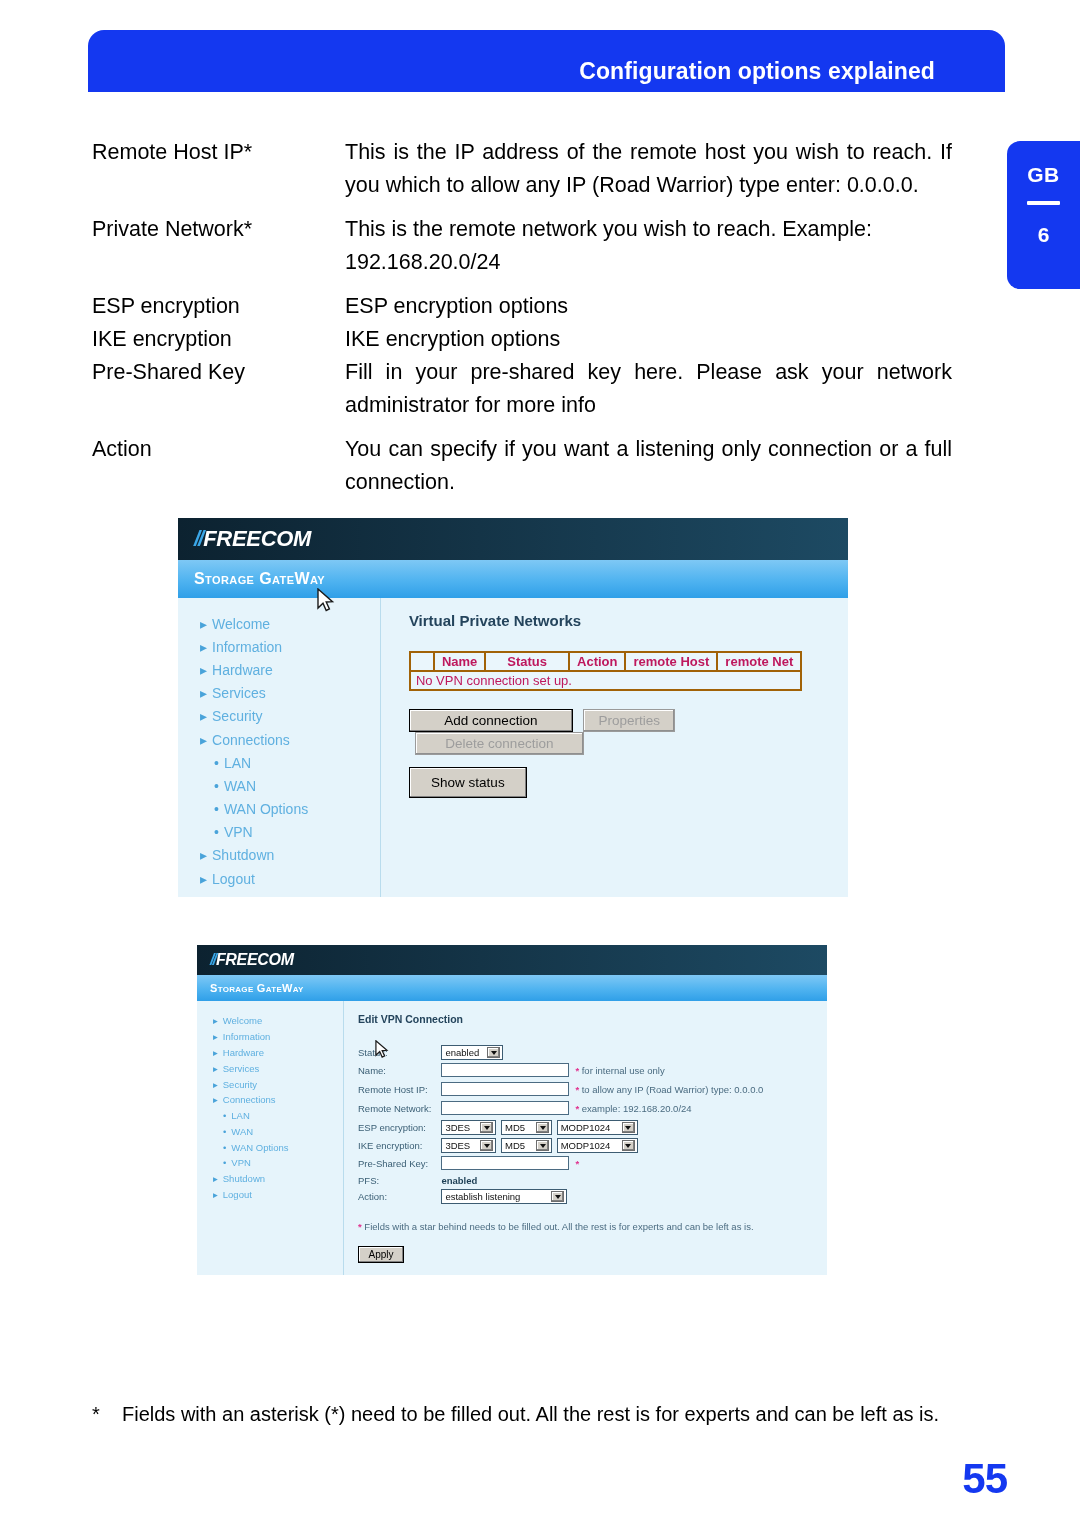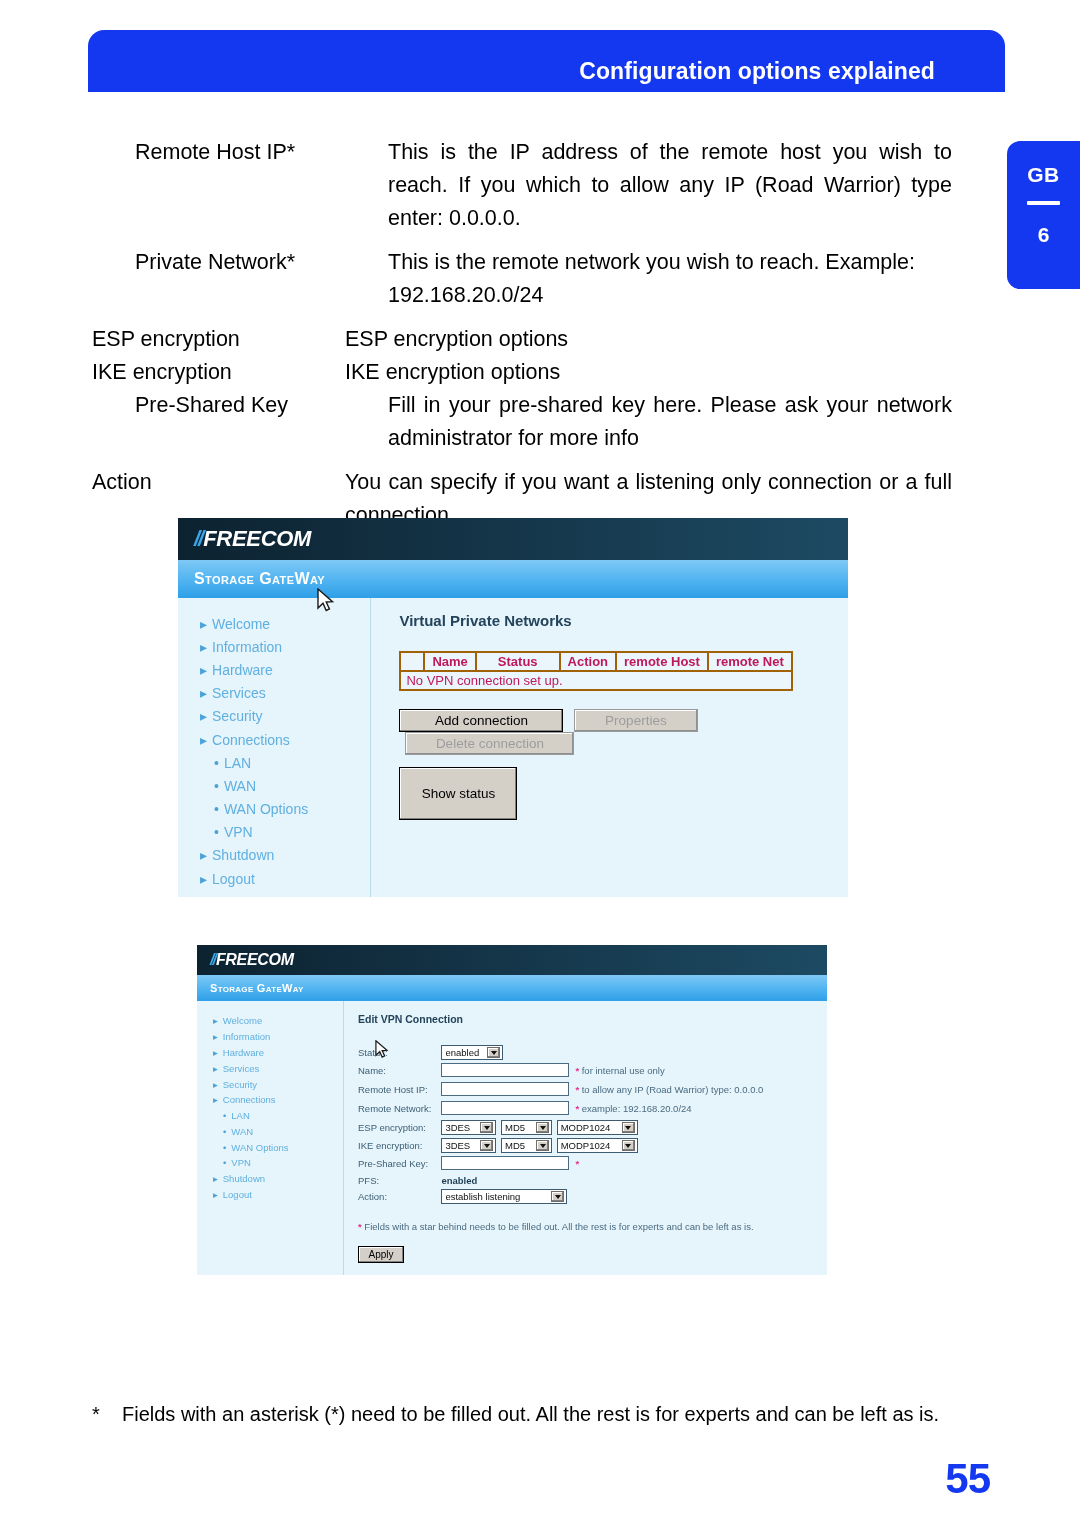--- a/index.html
+++ b/index.html
@@ -81,21 +81,21 @@
   }
   .def-desc {
     flex: 1 1 auto;
     font-size: 21.5px;
     color: #000;
     line-height: 33px;
     text-align: justify;
     text-justify: inter-word;
   }
   .def-desc.nojust { text-align: left; }
-  .gap-after { margin-bottom: 11px; margin-left: 43px; }
+  .gap-after { margin-bottom: 11px; }
 
   
   .shot {
     position: absolute;
     background: #e6f4fb;
     box-sizing: border-box;
   }
   .shot-topbar {
     background: linear-gradient(to right, #0c2230 0%, #143447 45%, #1d4a63 100%);
     position: relative;
@@ -219,21 +219,21 @@
     left: 92px; top: 1400px;
     width: 880px;
     font-size: 20px;
     line-height: 29px;
     color: #000;
     display: flex;
   }
   #footnote .fn-star { width: 30px; flex: 0 0 30px; }
   #pagenum {
     position: absolute;
-    right: 90px; top: 1455px;
+    right: 73px; top: 1455px;
     font-size: 42px;
     font-weight: bold;
     color: #1438f0;
     letter-spacing: -1px;
   }
 </style>
 </head>
 <body>
 
 <div id="header-bar">
@@ -315,25 +315,25 @@
           <th style="padding:1px 7px;">remote Net</th>
         </tr>
         <tr>
           <td class="norows" colspan="6" style="padding:1px 5px;">No VPN connection set up.</td>
         </tr>
       </tbody>
         </table>
 
       <div style="margin-top:18px;">
         <span class="btn" style="width:164px; padding:3px 0; font-size:13.5px;">Add connection</span>
-        <span class="btn disabled" style="width:124px; padding:3px 0; font-size:13.5px; margin-left:6px;">Properties</span>
+        <span class="btn disabled" style="width:92px; padding:3px 0; font-size:13.5px; margin-left:6px;">Properties</span>
         <span class="btn disabled" style="width:169px; padding:3px 0; font-size:13.5px; margin-left:6px;">Delete connection</span>
       </div>
       <div style="margin-top:12px;">
-        <span class="btn" style="width:118px; padding:18px 0; font-size:13.5px;">Show status</span>
+        <span class="btn" style="width:118px; padding:7px 0; font-size:13.5px;">Show status</span>
       </div>
     </div>
   </div>
 
   <svg class="cursor" style="left:139px; top:70px;" width="18" height="25" viewBox="0 0 18 25">
     <path d="M1 1 L1 20 L6 15.2 L9.2 22.5 L12.4 21 L9.2 14 L15.5 13.6 Z" fill="#ffffff" stroke="#1a1a1a" stroke-width="1.4"></path>
   </svg>
 </div>
 
 <div class="shot" id="shot2" style="left:197px; top:945px; width:630px; height:330px;">

